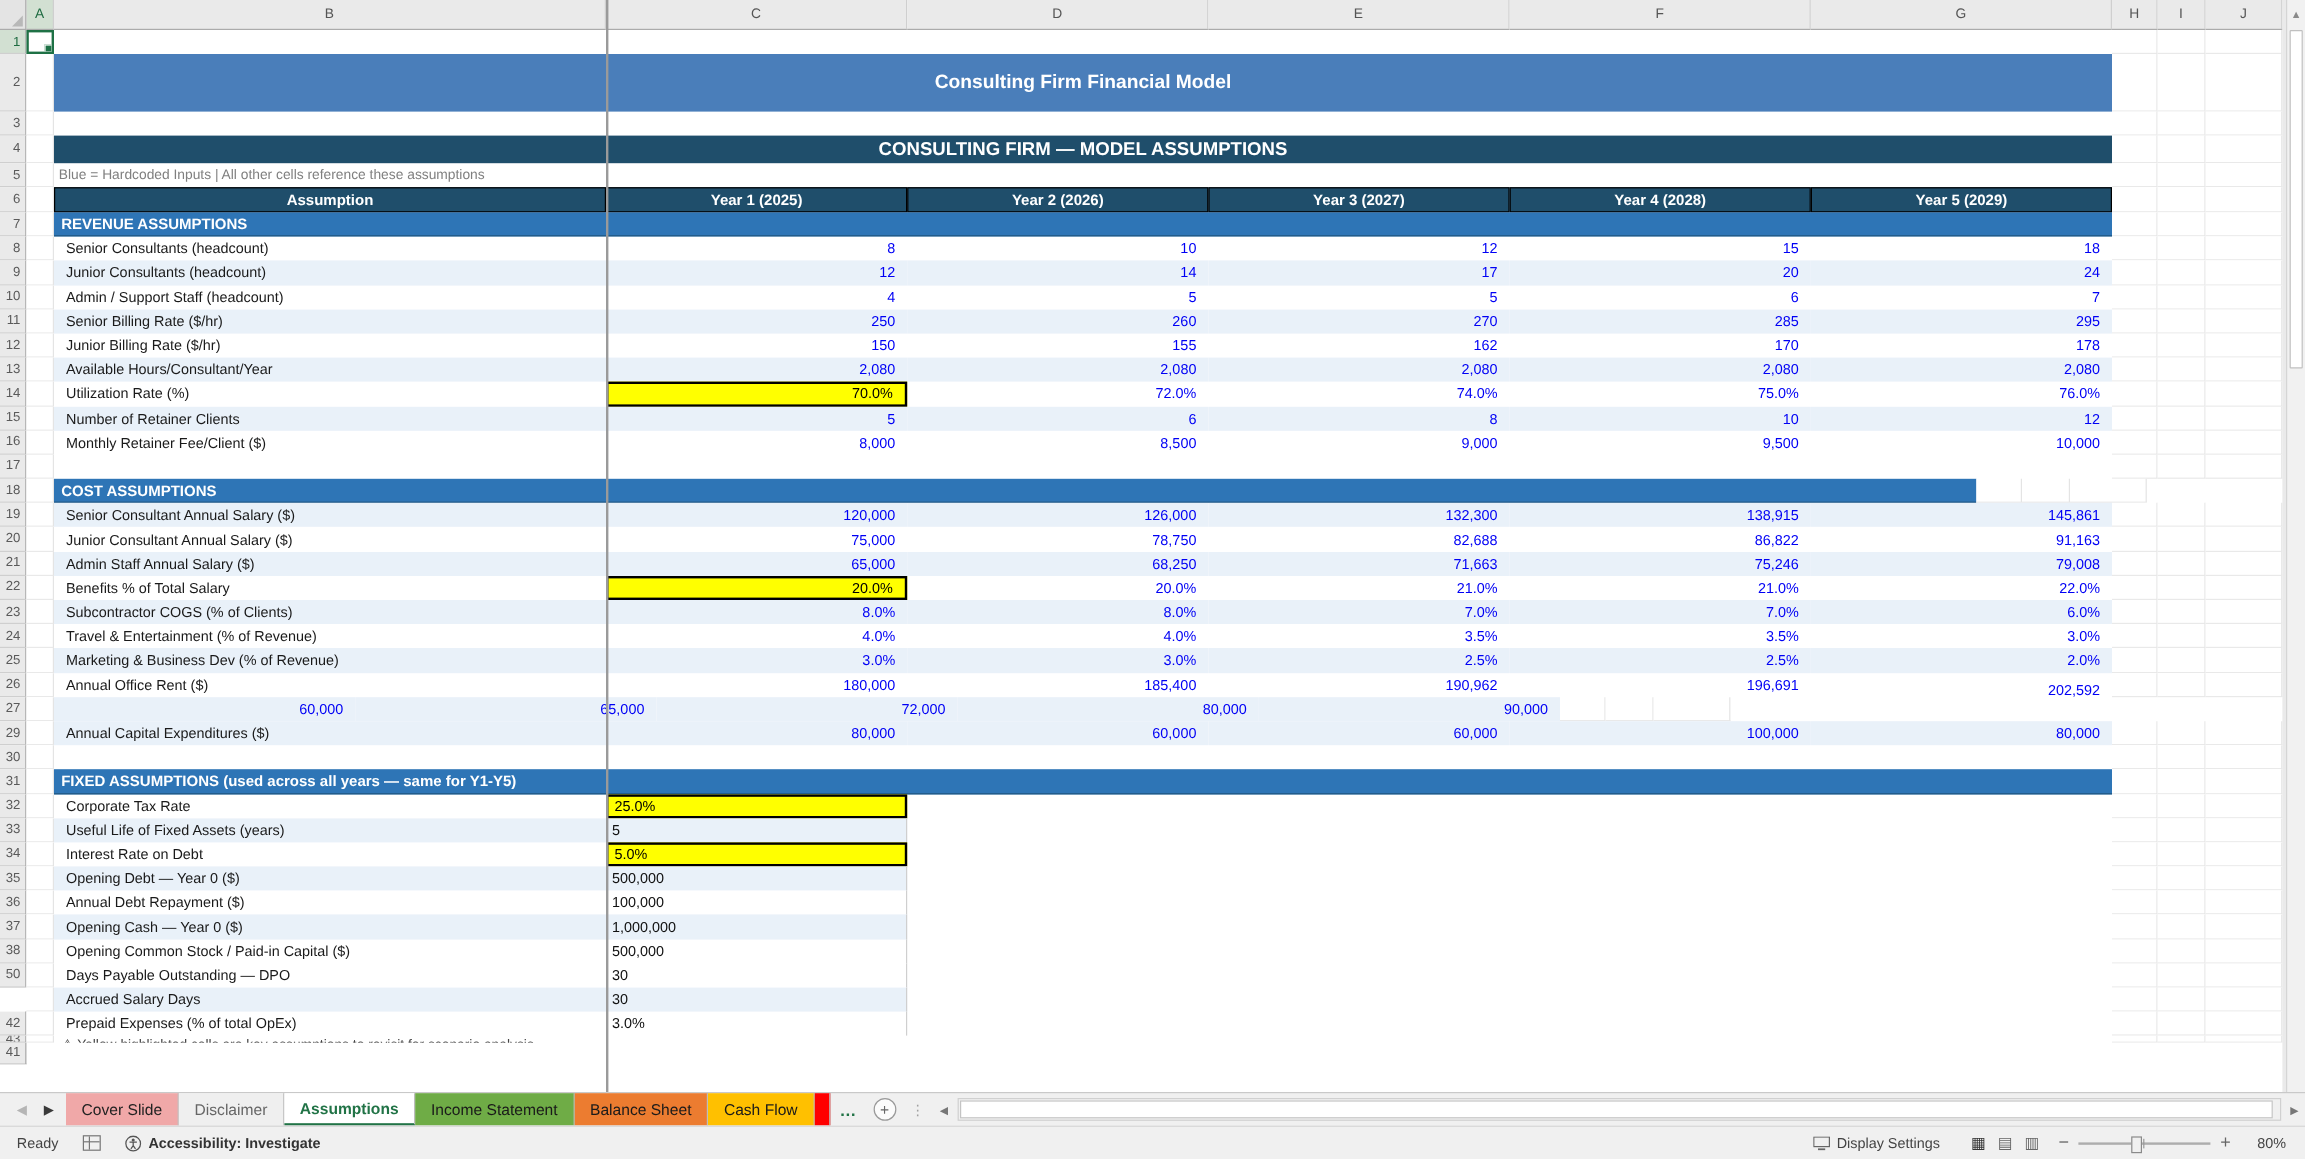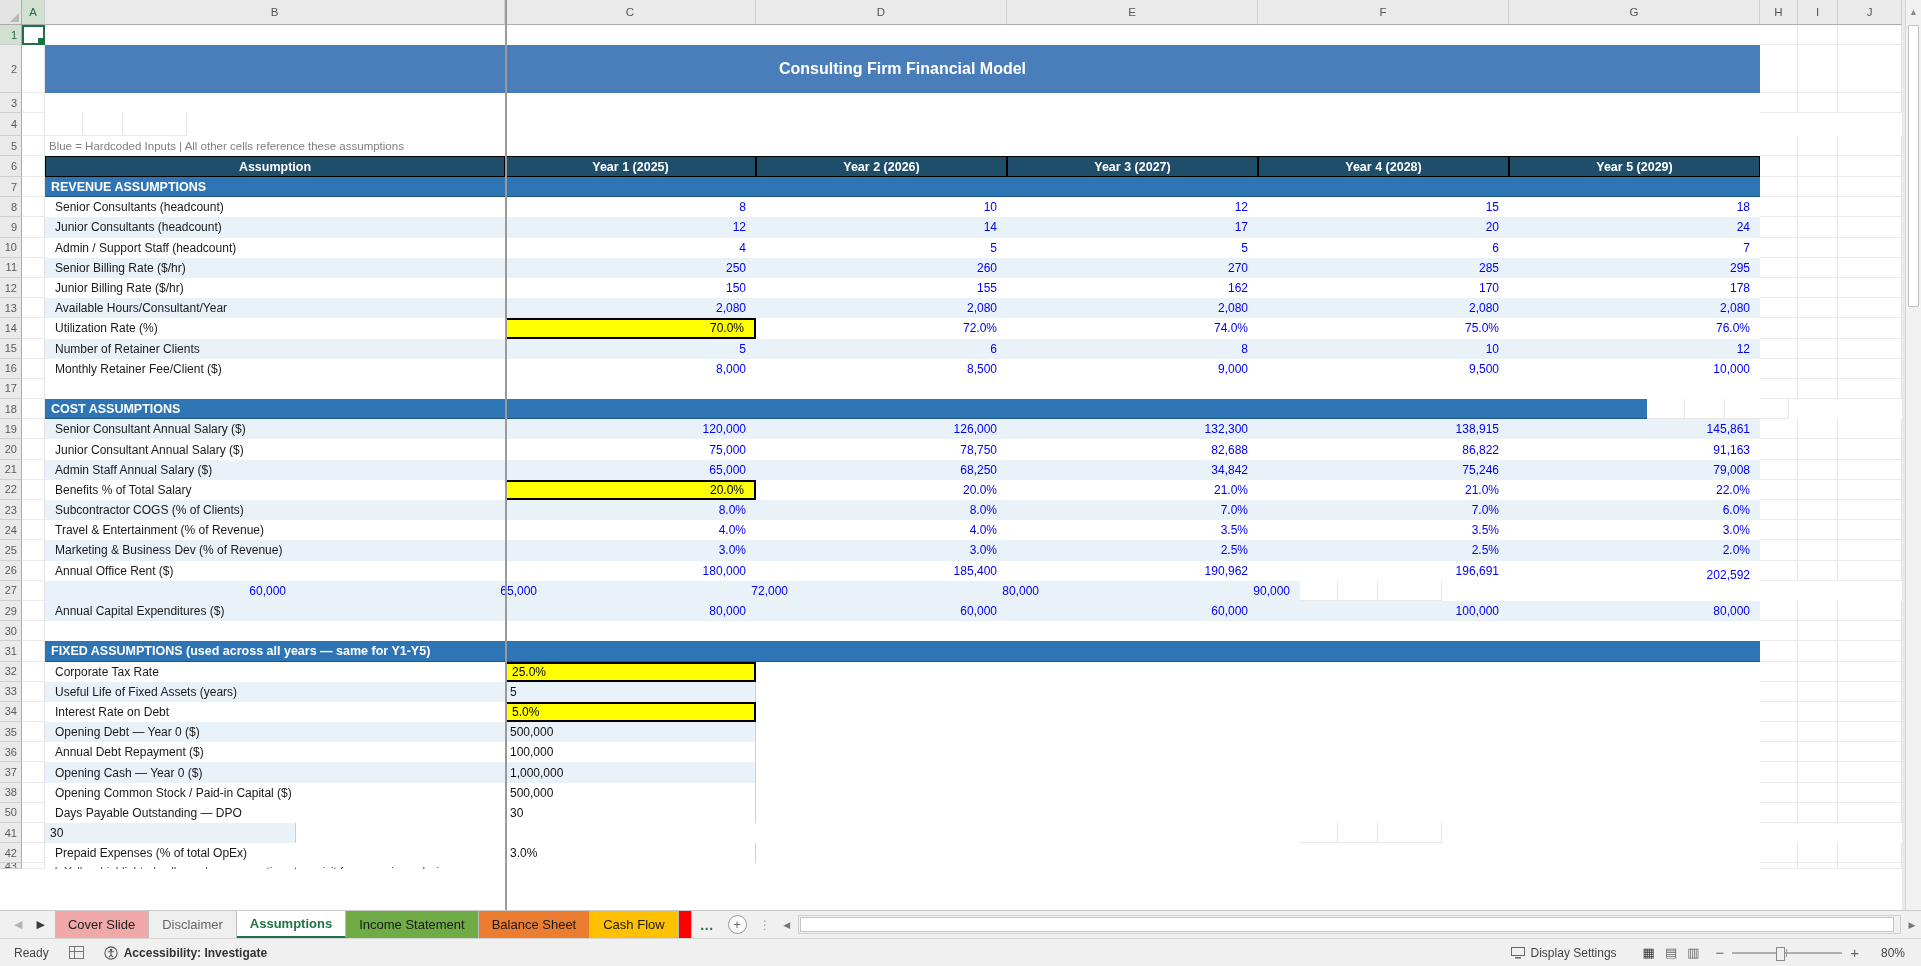--- a/index.html
+++ b/index.html
@@ -106,20 +106,21 @@
         <div class="c num" style="width: 22px; height: 20px;">3</div>
         <div class="c acol" style="width: 23px; height: 20px;"></div>
         <div class="c " style="width: 1715px; height: 20px;"></div>
         <div class="c ghost" style="width: 38px; height: 20px;"></div>
         <div class="c ghost" style="width: 40px; height: 20px;"></div>
         <div class="c ghost" style="width: 64px; height: 20px;"></div>
       </div>
       <div class="row" style="height: 23px;">
         <div class="c num" style="width: 22px; height: 23px;">4</div>
         <div class="c acol" style="width: 23px; height: 23px;"></div>
+        <div class="c navy tt" style="width: 1715px; height: 23px;">CONSULTING FIRM — MODEL ASSUMPTIONS</div>
         <div class="c ghost" style="width: 38px; height: 23px;"></div>
         <div class="c ghost" style="width: 40px; height: 23px;"></div>
         <div class="c ghost" style="width: 64px; height: 23px;"></div>
       </div>
       <div class="row" style="height: 20px;">
         <div class="c num" style="width: 22px; height: 20px;">5</div>
         <div class="c acol" style="width: 23px; height: 20px;"></div>
         <div class="c note" style="width: 1715px; height: 20px;">Blue = Hardcoded Inputs  |  All other cells reference these assumptions</div>
         <div class="c ghost" style="width: 38px; height: 20px;"></div>
         <div class="c ghost" style="width: 40px; height: 20px;"></div>
@@ -304,21 +305,21 @@
         <div class="c ghost" style="width: 38px; height: 20.2px;"></div>
         <div class="c ghost" style="width: 40px; height: 20.2px;"></div>
         <div class="c ghost" style="width: 64px; height: 20.2px;"></div>
       </div>
       <div class="row" style="height: 20.2px;">
         <div class="c num" style="width: 22px; height: 20.2px;">21</div>
         <div class="c acol" style="width: 23px; height: 20.2px;"></div>
         <div class="c lbl stripe" style="width: 460px; height: 20.2px;">Admin Staff Annual Salary ($)</div>
         <div class="c val stripe" style="width: 251px; height: 20.2px;">65,000</div>
         <div class="c val stripe" style="width: 251px; height: 20.2px;">68,250</div>
-        <div class="c val stripe" style="width: 251px; height: 20.2px;">34,842</div>
+        <div class="c val stripe" style="width: 251px; height: 20.2px;">71,663</div>
         <div class="c val stripe" style="width: 251px; height: 20.2px;">75,246</div>
         <div class="c val stripe" style="width: 251px; height: 20.2px;">79,008</div>
         <div class="c ghost" style="width: 38px; height: 20.2px;"></div>
         <div class="c ghost" style="width: 40px; height: 20.2px;"></div>
         <div class="c ghost" style="width: 64px; height: 20.2px;"></div>
       </div>
       <div class="row" style="height: 20.2px;">
         <div class="c num" style="width: 22px; height: 20.2px;">22</div>
         <div class="c acol" style="width: 23px; height: 20.2px;"></div>
         <div class="c lbl" style="width: 460px; height: 20.2px;">Benefits % of Total Salary</div>
@@ -522,22 +523,23 @@
         <div class="c fixval" style="width: 251px; height: 20.2px;">30</div>
         <div class="c " style="width: 251px; height: 20.2px;"></div>
         <div class="c " style="width: 251px; height: 20.2px;"></div>
         <div class="c " style="width: 251px; height: 20.2px;"></div>
         <div class="c " style="width: 251px; height: 20.2px;"></div>
         <div class="c ghost" style="width: 38px; height: 20.2px;"></div>
         <div class="c ghost" style="width: 40px; height: 20.2px;"></div>
         <div class="c ghost" style="width: 64px; height: 20.2px;"></div>
       </div>
       <div class="row" style="height: 20.2px;">
-        <div class="c num" style="width: 22px; height: 20.2px;">41</div>
-        <div class="c acol" style="width: 23px; height: 20.2px;"></div>
+        <div class="c num" style="width: 22px; height: 20.2px; margin-top: 44px;">41</div>
+        <div class="c acol" style="width: 23px; height: 20.2px;"></div>
+        <div class="c lbl stripe" style="width: 460px; height: 20.2px;">Accrued Salary Days</div>
         <div class="c fixval stripe" style="width: 251px; height: 20.2px;">30</div>
         <div class="c " style="width: 251px; height: 20.2px;"></div>
         <div class="c " style="width: 251px; height: 20.2px;"></div>
         <div class="c " style="width: 251px; height: 20.2px;"></div>
         <div class="c " style="width: 251px; height: 20.2px;"></div>
         <div class="c ghost" style="width: 38px; height: 20.2px;"></div>
         <div class="c ghost" style="width: 40px; height: 20.2px;"></div>
         <div class="c ghost" style="width: 64px; height: 20.2px;"></div>
       </div>
       <div class="row" style="height: 20.2px;">

